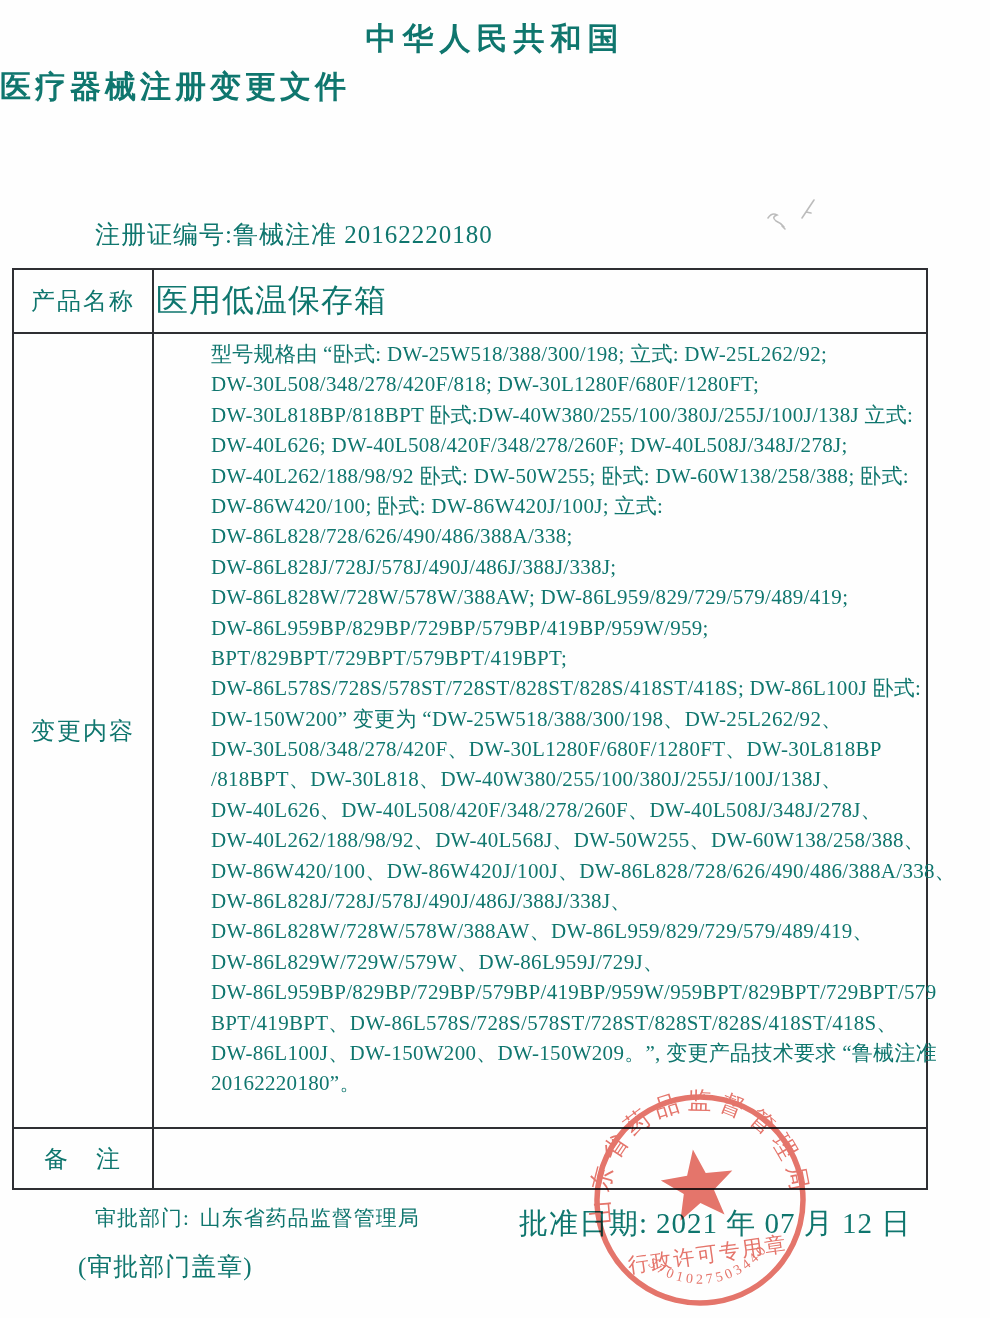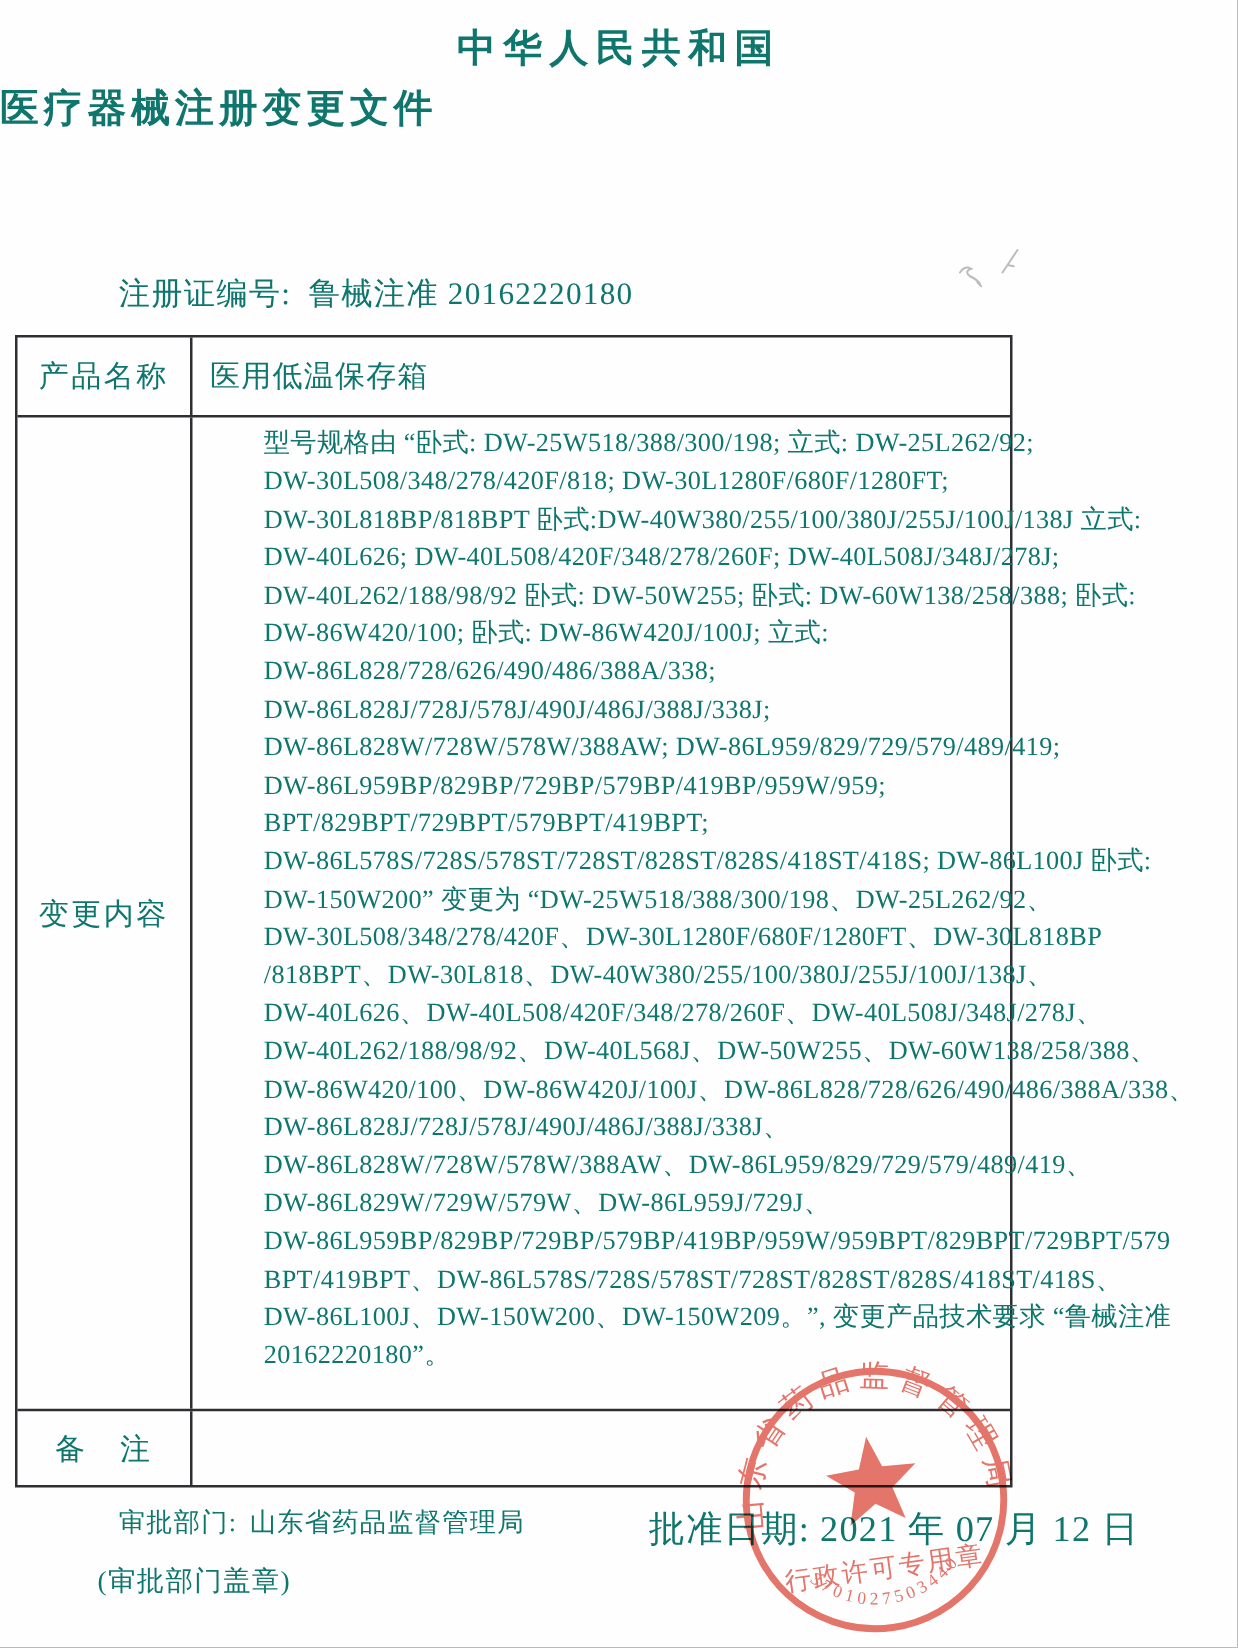--- a/index.html
+++ b/index.html
@@ -21,55 +21,55 @@
   }
   .title2 {
     position: absolute; top: 66px; left: 0; width: 100%;
     text-align: left; font-size: 31px; font-weight: 700;
     letter-spacing: 4px;
   }
   .reg-line {
     position: absolute; top: 218px; left: 95px;
     font-size: 25px; letter-spacing: 1px;
   }
-  .reg-line .reg-num { margin-left: 14px; }
+  .reg-line .reg-num { }
   .pencil-mark { position: absolute; top: 196px; left: 762px; opacity: .65; }
 
   .doc-table {
     position: absolute; left: 12px; top: 268px;
-    width: 798px; height: 922px;
+    width: 916px; height: 922px;
     border: 2px solid #2e2f33;
     display: flex; flex-direction: column;
   }
   .t-row { display: flex; border-bottom: 2px solid #2e2f33; }
   .t-row:last-child { border-bottom: none; flex: 1; }
   .row-product { height: 64px; }
   .row-change { height: 795px; }
   .t-head {
     width: 140px; flex: 0 0 140px;
     border-right: 2px solid #2e2f33;
     display: flex; align-items: center; justify-content: center;
     font-size: 24px; letter-spacing: 2px;
   }
   .t-body { flex: 1; display: flex; align-items: center; }
   .cell-product-value, .cell-remark-value {
-    font-size: 24px; padding-left: 14px; letter-spacing: 1px;
+    font-size: 32px; padding-left: 2px; letter-spacing: 1px;
   }
   .change-body {
     display: block; padding: 5px 6px 0 13px;
     font-size: 21px; line-height: 30.4px;
     letter-spacing: 0.3px; white-space: nowrap;
   }
   .content-line { height: 30.4px; margin-left: 44px; }
 
   .footer-dept { position: absolute; top: 1204px; left: 95px;  font-size: 21px; letter-spacing: 1px; }
   .footer-dept .dept-value { margin-left: 10px; }
   .footer-date { position: absolute; top: 1204px; left: 519px; font-size: 29px; letter-spacing: 1px; }
   .footer-date .date-value { margin-left: 8px; }
-  .footer-sealnote { position: absolute; top: 1250px; left: 78px; font-size: 22px; letter-spacing: 1px; }
+  .footer-sealnote { position: absolute; top: 1250px; left: 78px; font-size: 25px; letter-spacing: 1px; }
 
   .seal {
     position: absolute; left: 584px; top: 1084px;
     width: 232px; height: 232px;
     transform: rotate(-8deg);
     mix-blend-mode: multiply;
     opacity: 0.82;
     pointer-events: none;
   }
 </style>

